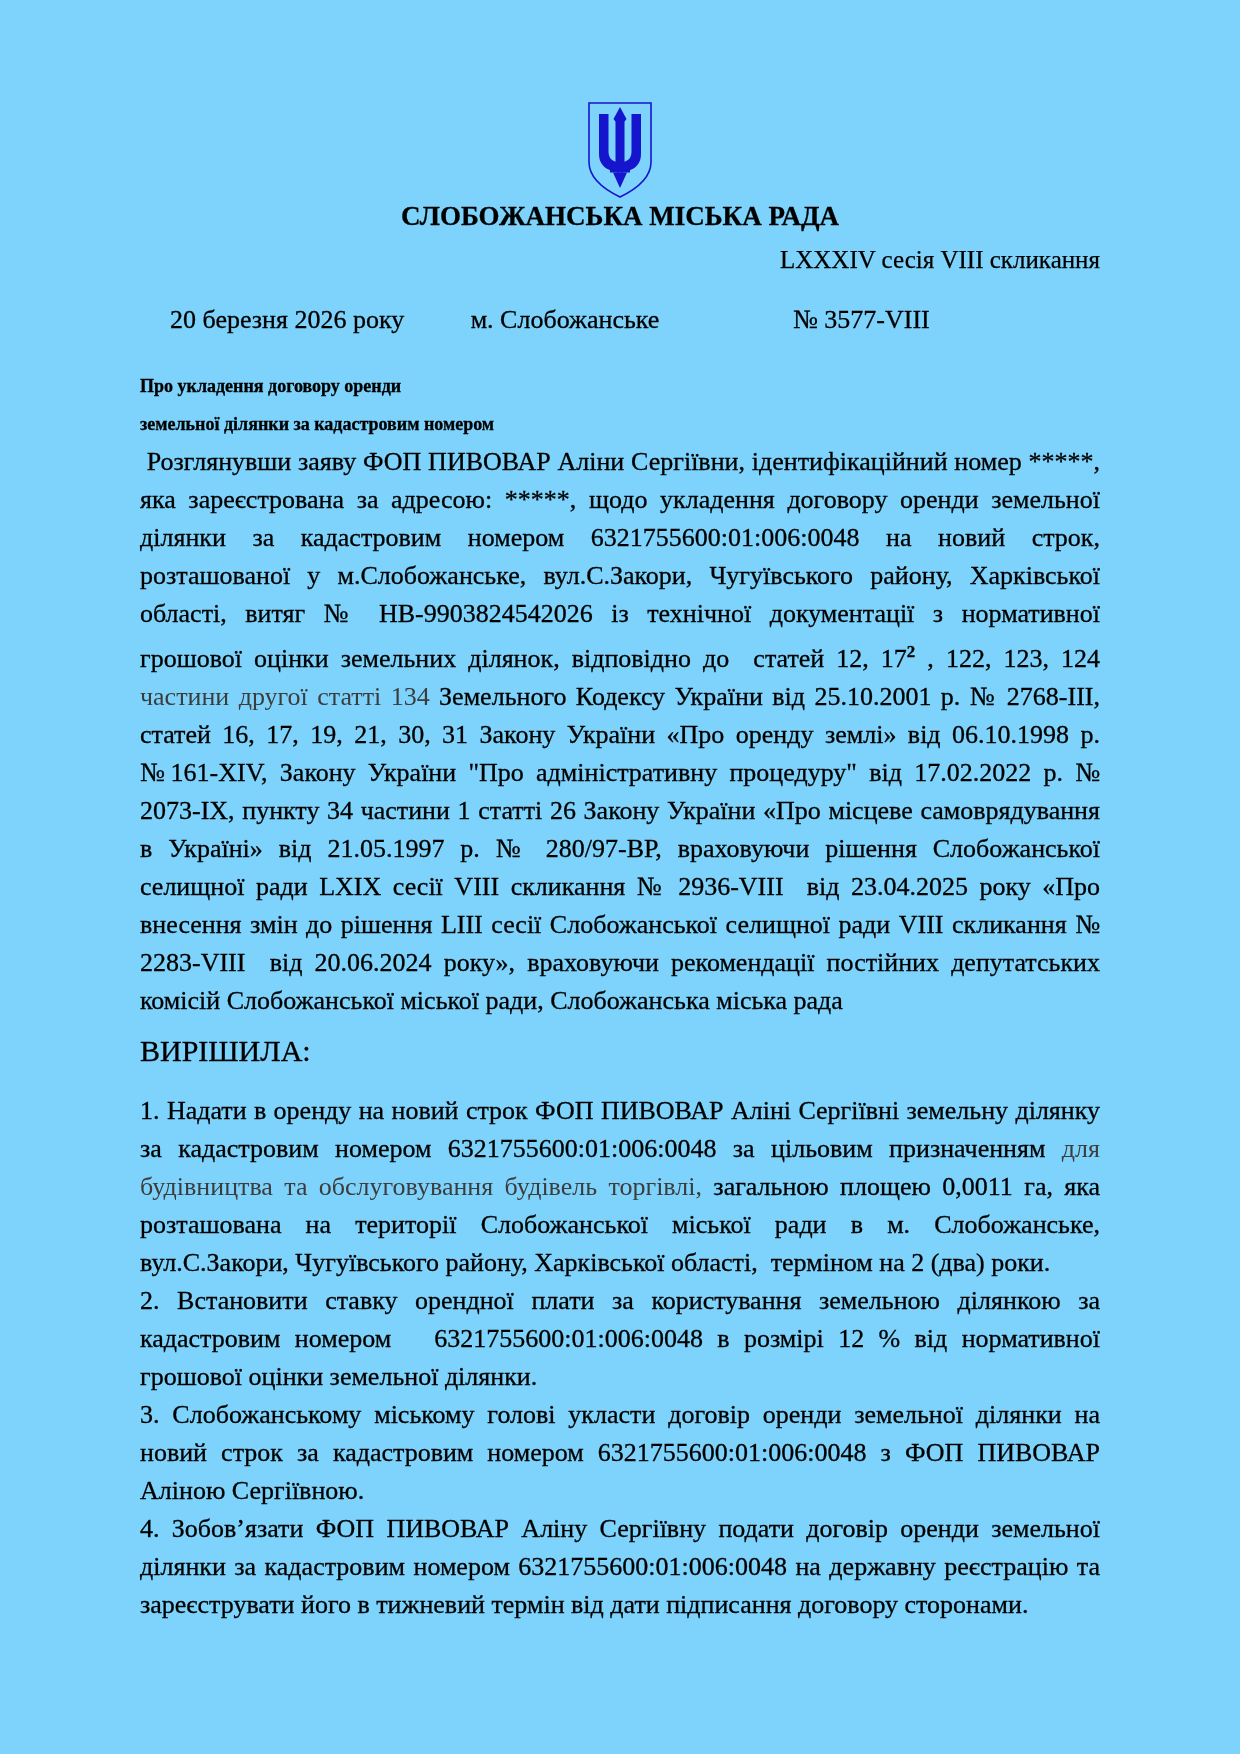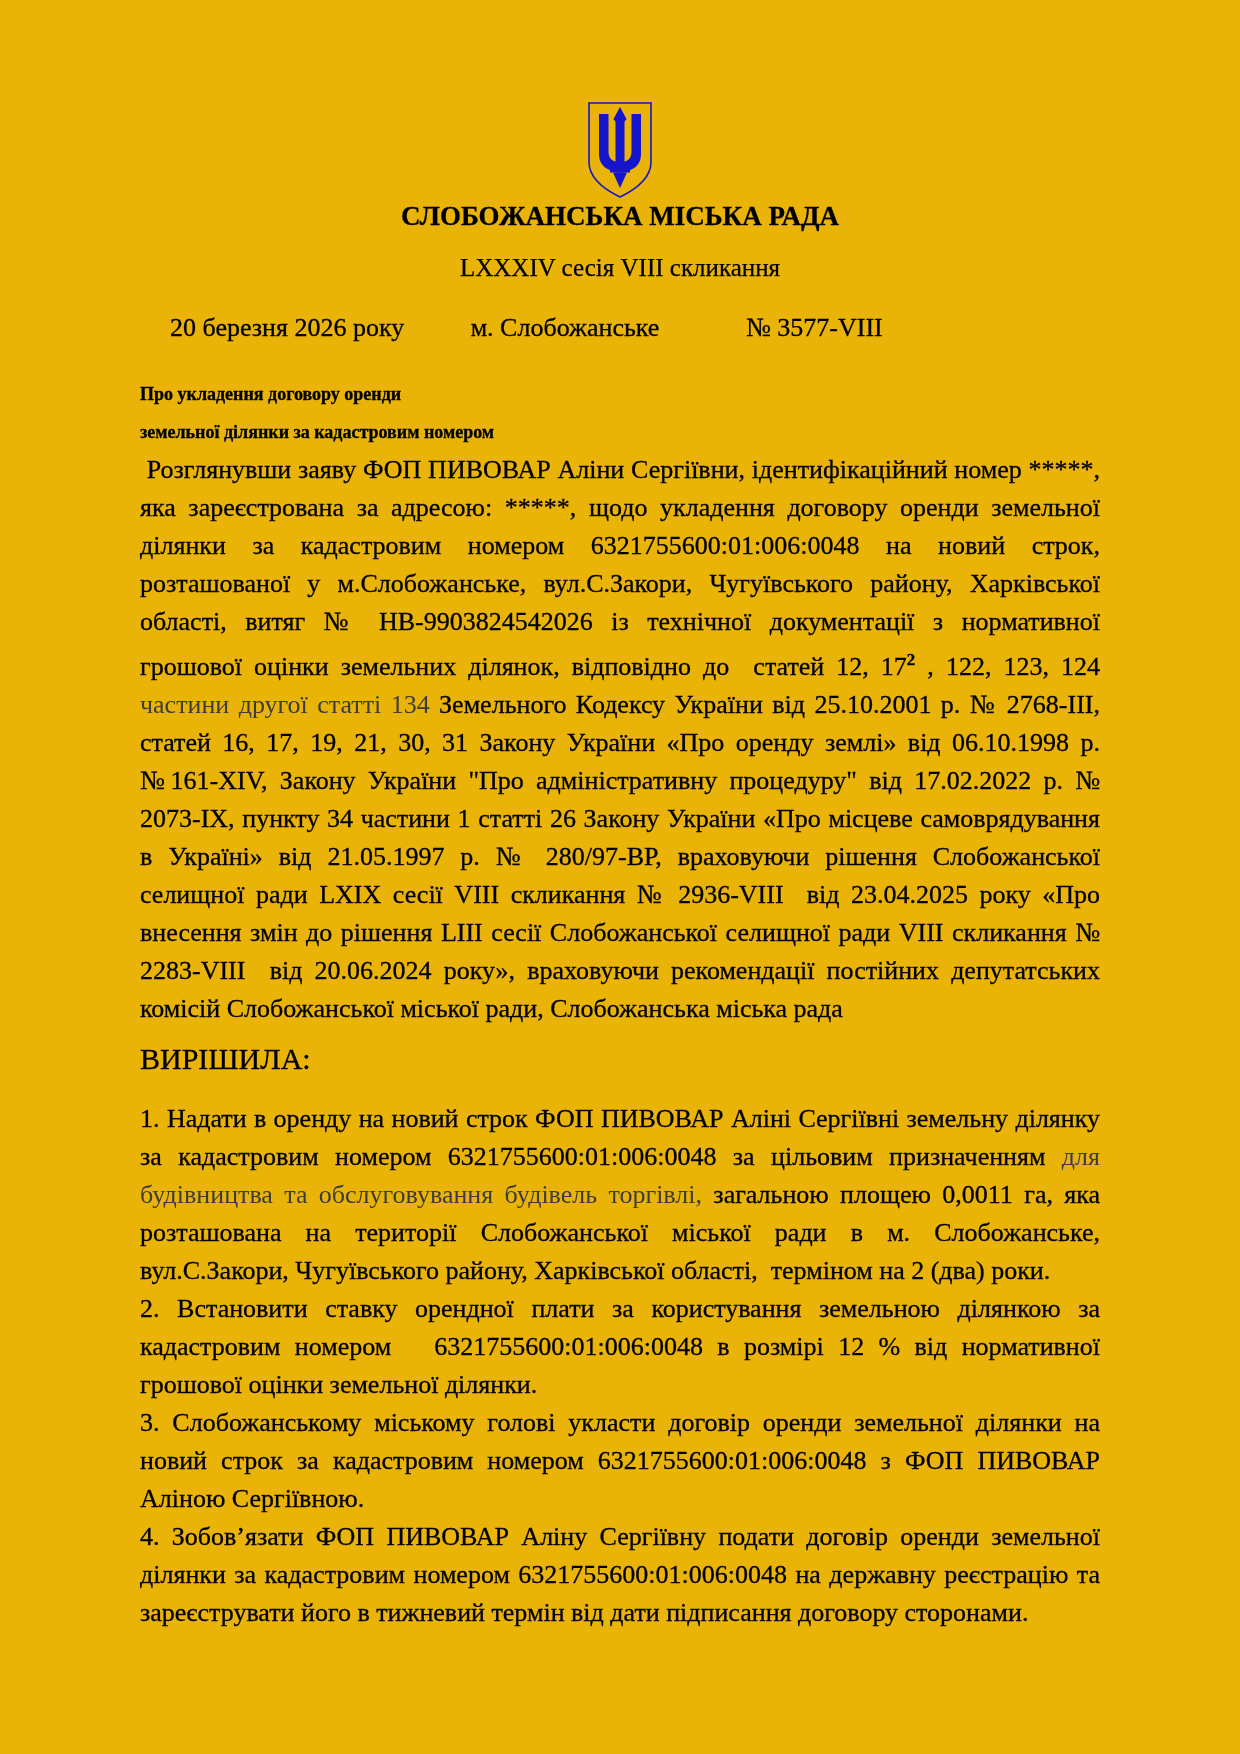--- a/index.html
+++ b/index.html
@@ -6,39 +6,39 @@
   body {
     width:1240px; height:1754px;
     color:#000;
     font-family:"Liberation Serif", serif;
   }
   .page {
     box-sizing:border-box;
     width:1240px; height:1754px;
     padding:100px 140px 0 140px;
     overflow:hidden;
-    background:#eab308;
+    background:#7dd3fc;
   }
   .emblem { width:70px; height:100px; margin:0 auto; }
   .emblem svg { display:block; }
   .org {
     text-align:center; font-weight:bold;
     font-size:27px; line-height:33px;
     -webkit-text-stroke:0.3px #000;
   }
-  .session { text-align:center; font-size:25px; line-height:31px; margin-top:19px; -webkit-text-stroke:0.25px #000; }
+  .session { text-align:right; font-size:25px; line-height:31px; margin-top:11px; -webkit-text-stroke:0.25px #000; }
   .doc-title {
     text-align:center; font-weight:bold; font-size:28px;
     margin-top:34px; letter-spacing:1px;
     -webkit-text-stroke:0.3px #000;
   }
   .meta-row { display:flex; margin-top:30px; font-size:26px; -webkit-text-stroke:0.3px #000; }
   .m-date  { padding-left:30px; width:310px; box-sizing:border-box; }
   .m-place { width:230px; text-align:center; }
-  .m-num   { margin-left:66px; }
+  .m-num   { margin-left:113px; }
   .subject {
     margin-top:32px; font-weight:bold;
     font-size:18px; line-height:38px;
     -webkit-text-stroke:0.3px #000;
   }
   .body-par {
     margin:0; font-size:26px; line-height:38px;
     text-align:justify; white-space:pre-wrap;
     -webkit-text-stroke:0.3px #000;
   }

